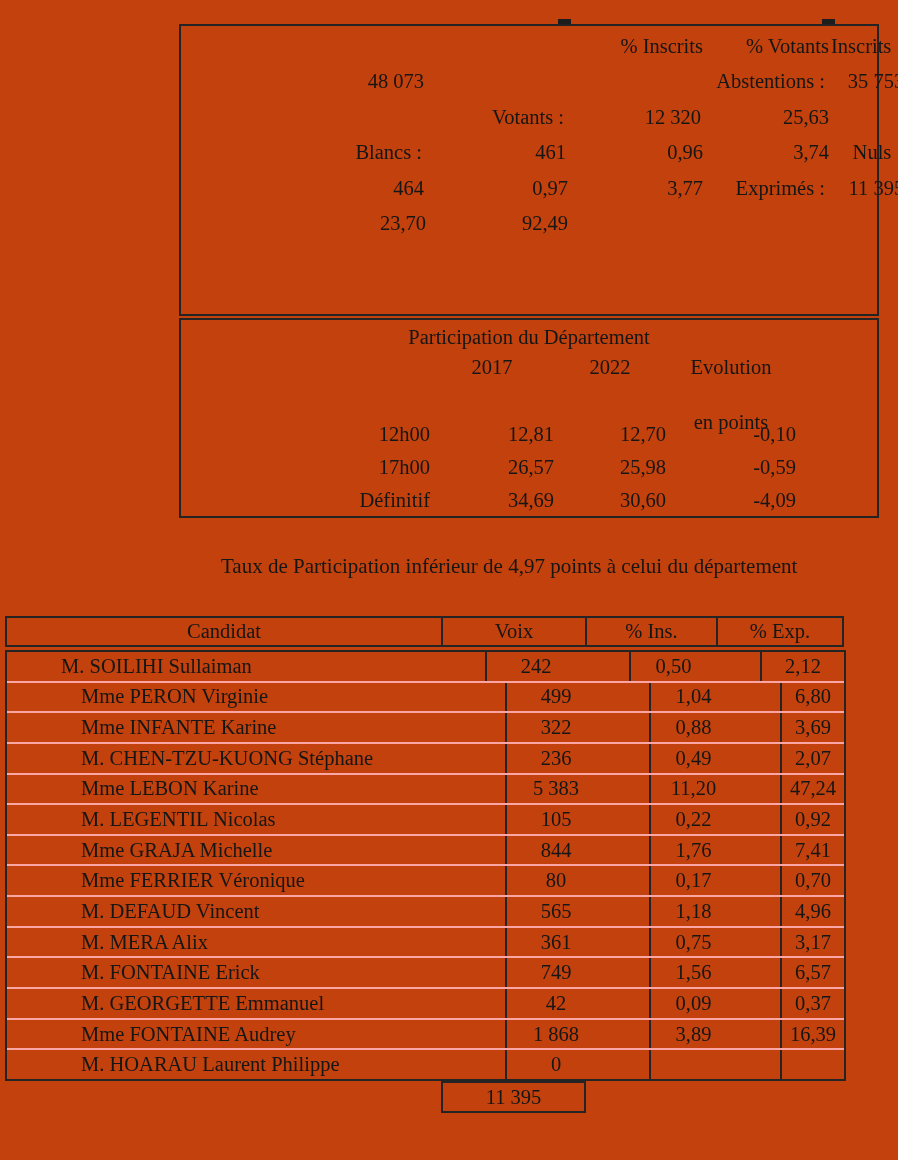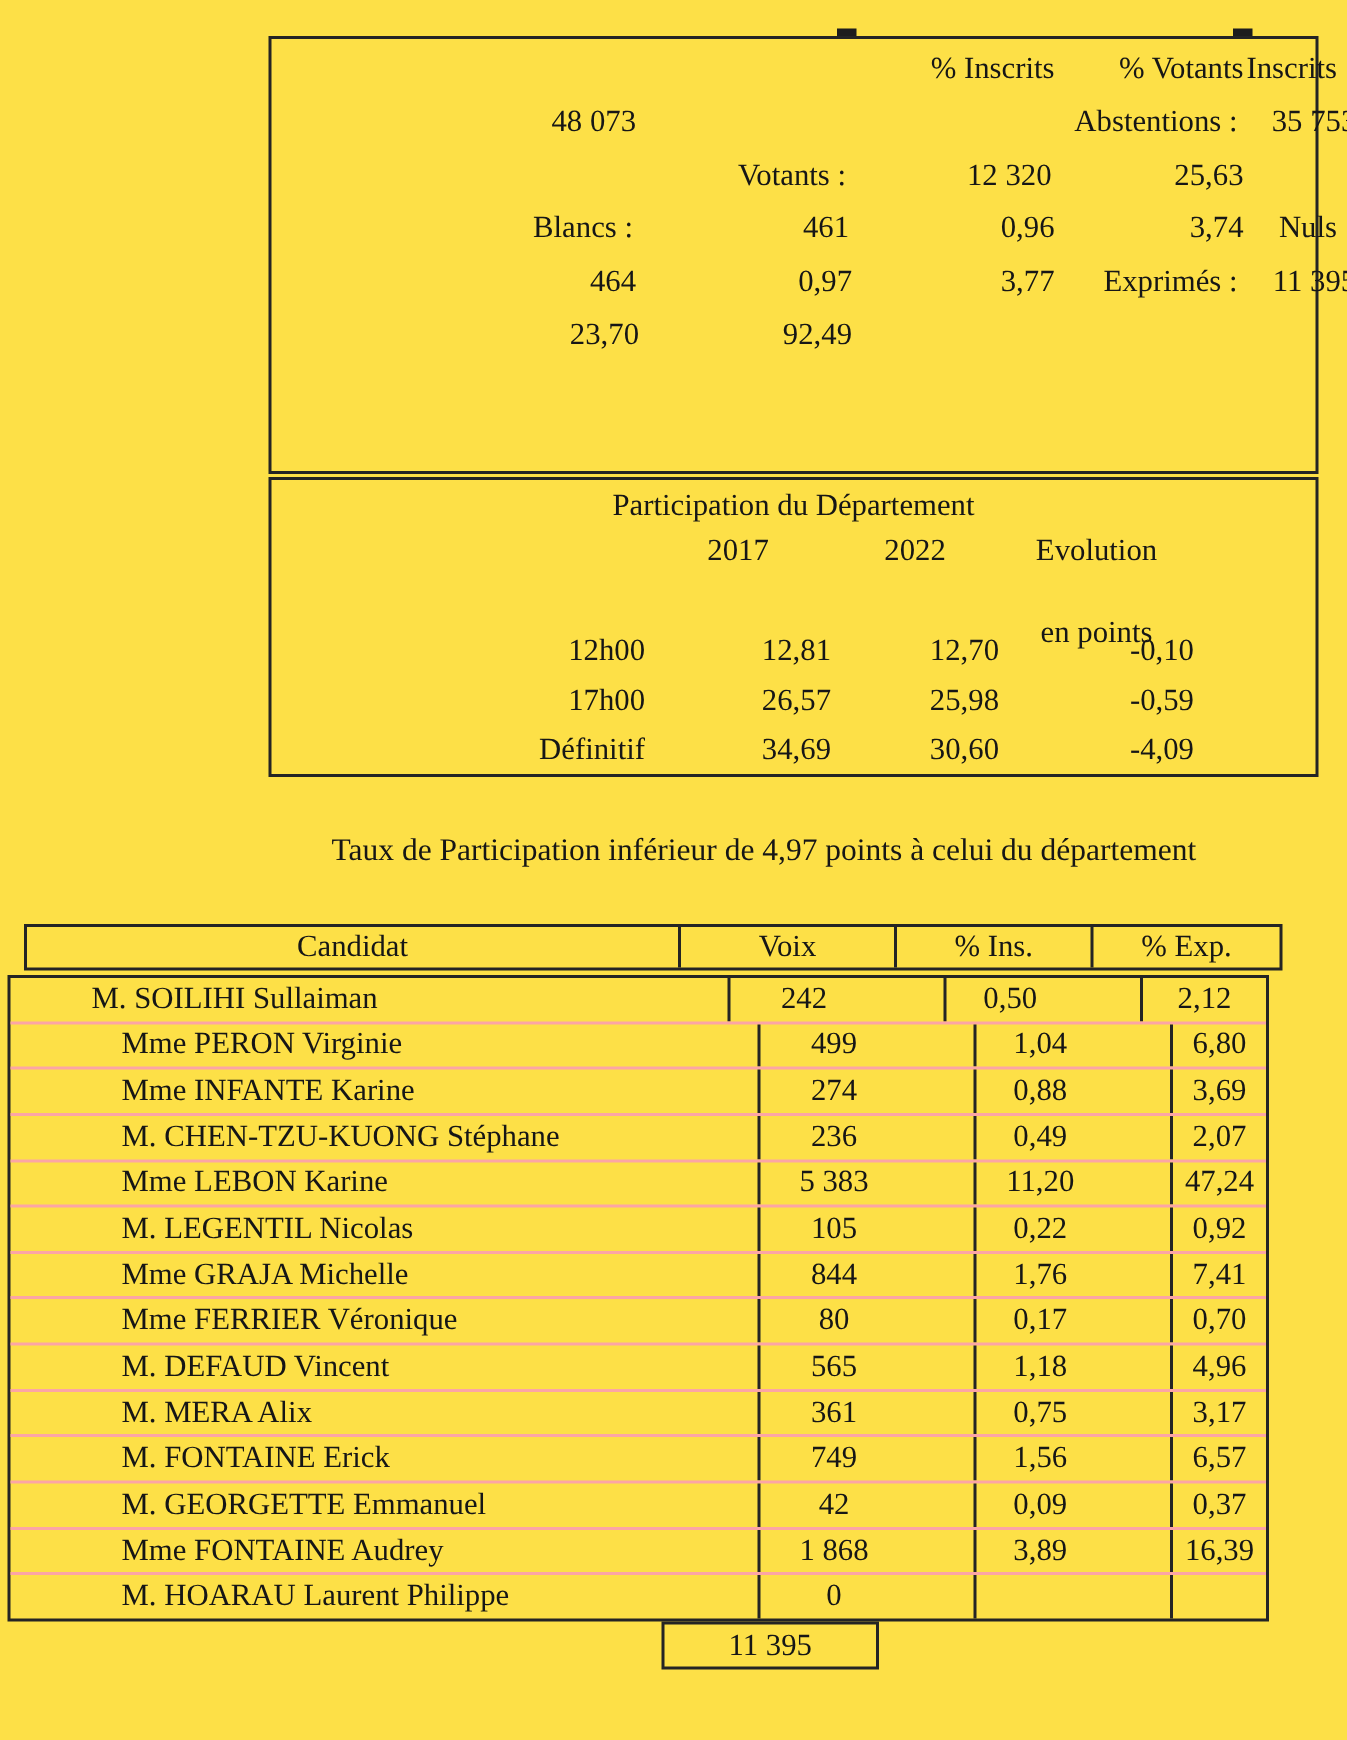--- a/index.html
+++ b/index.html
@@ -1,17 +1,17 @@
 <!DOCTYPE html>
 <html><head>
 <meta charset="utf-8">
 <style>
   html,body{margin:0;padding:0;background:#ffffff;}
   .page{
-    position:relative;width:898px;height:1160px;background:#fde047;overflow:hidden;
+    position:relative;width:898px;height:1160px;background:#c2410c;overflow:hidden;
     font-family:"Liberation Serif", serif;color:#161616;
   }
   
   .t1{
     position:absolute;left:179px;top:24px;width:700px;height:292px;
     border:2px solid #242424;box-sizing:border-box;
     display:grid;grid-template-columns:247px 142px 135px 126px 1fr;
     grid-template-rows:repeat(7,35.5px);padding-top:2.5px;
     font-size:20.5px;
   }
@@ -37,21 +37,20 @@
   
   .note{
     position:absolute;left:221px;top:554px;font-size:21px;white-space:nowrap;
   }
   
   .rhead{
     position:absolute;left:5px;top:616px;width:839px;height:31px;
     border:2px solid #242424;box-sizing:border-box;
     display:grid;grid-template-columns:434px 144px 131px 1fr;
     font-size:20.5px;
-    margin-left:11px;
   }
   .rhead .hc{display:flex;align-items:center;justify-content:center;line-height:27px;}
   .rhead .hc + .hc{border-left:2px solid #242424;}
   .rbody{
     position:absolute;left:5px;top:650px;width:841px;height:431px;
     border:2px solid #242424;box-sizing:border-box;
     display:flex;flex-direction:column;font-size:20.5px;
   }
   .rrow{flex:1;display:grid;grid-template-columns:434px 144px 131px 1fr;box-sizing:border-box;}
   .rrow + .rrow{border-top:2px solid #fca5a5;padding-left:20px;}
@@ -165,21 +164,21 @@
       <div class="rc num">2,12</div>
     </div>
     <div class="rrow">
       <div class="rc name">Mme PERON Virginie</div>
       <div class="rc num">499</div>
       <div class="rc num">1,04</div>
       <div class="rc num">6,80</div>
     </div>
     <div class="rrow">
       <div class="rc name">Mme INFANTE Karine</div>
-      <div class="rc num">274</div>
+      <div class="rc num">322</div>
       <div class="rc num">0,88</div>
       <div class="rc num">3,69</div>
     </div>
     <div class="rrow">
       <div class="rc name">M. CHEN-TZU-KUONG Stéphane</div>
       <div class="rc num">236</div>
       <div class="rc num">0,49</div>
       <div class="rc num">2,07</div>
     </div>
     <div class="rrow">

